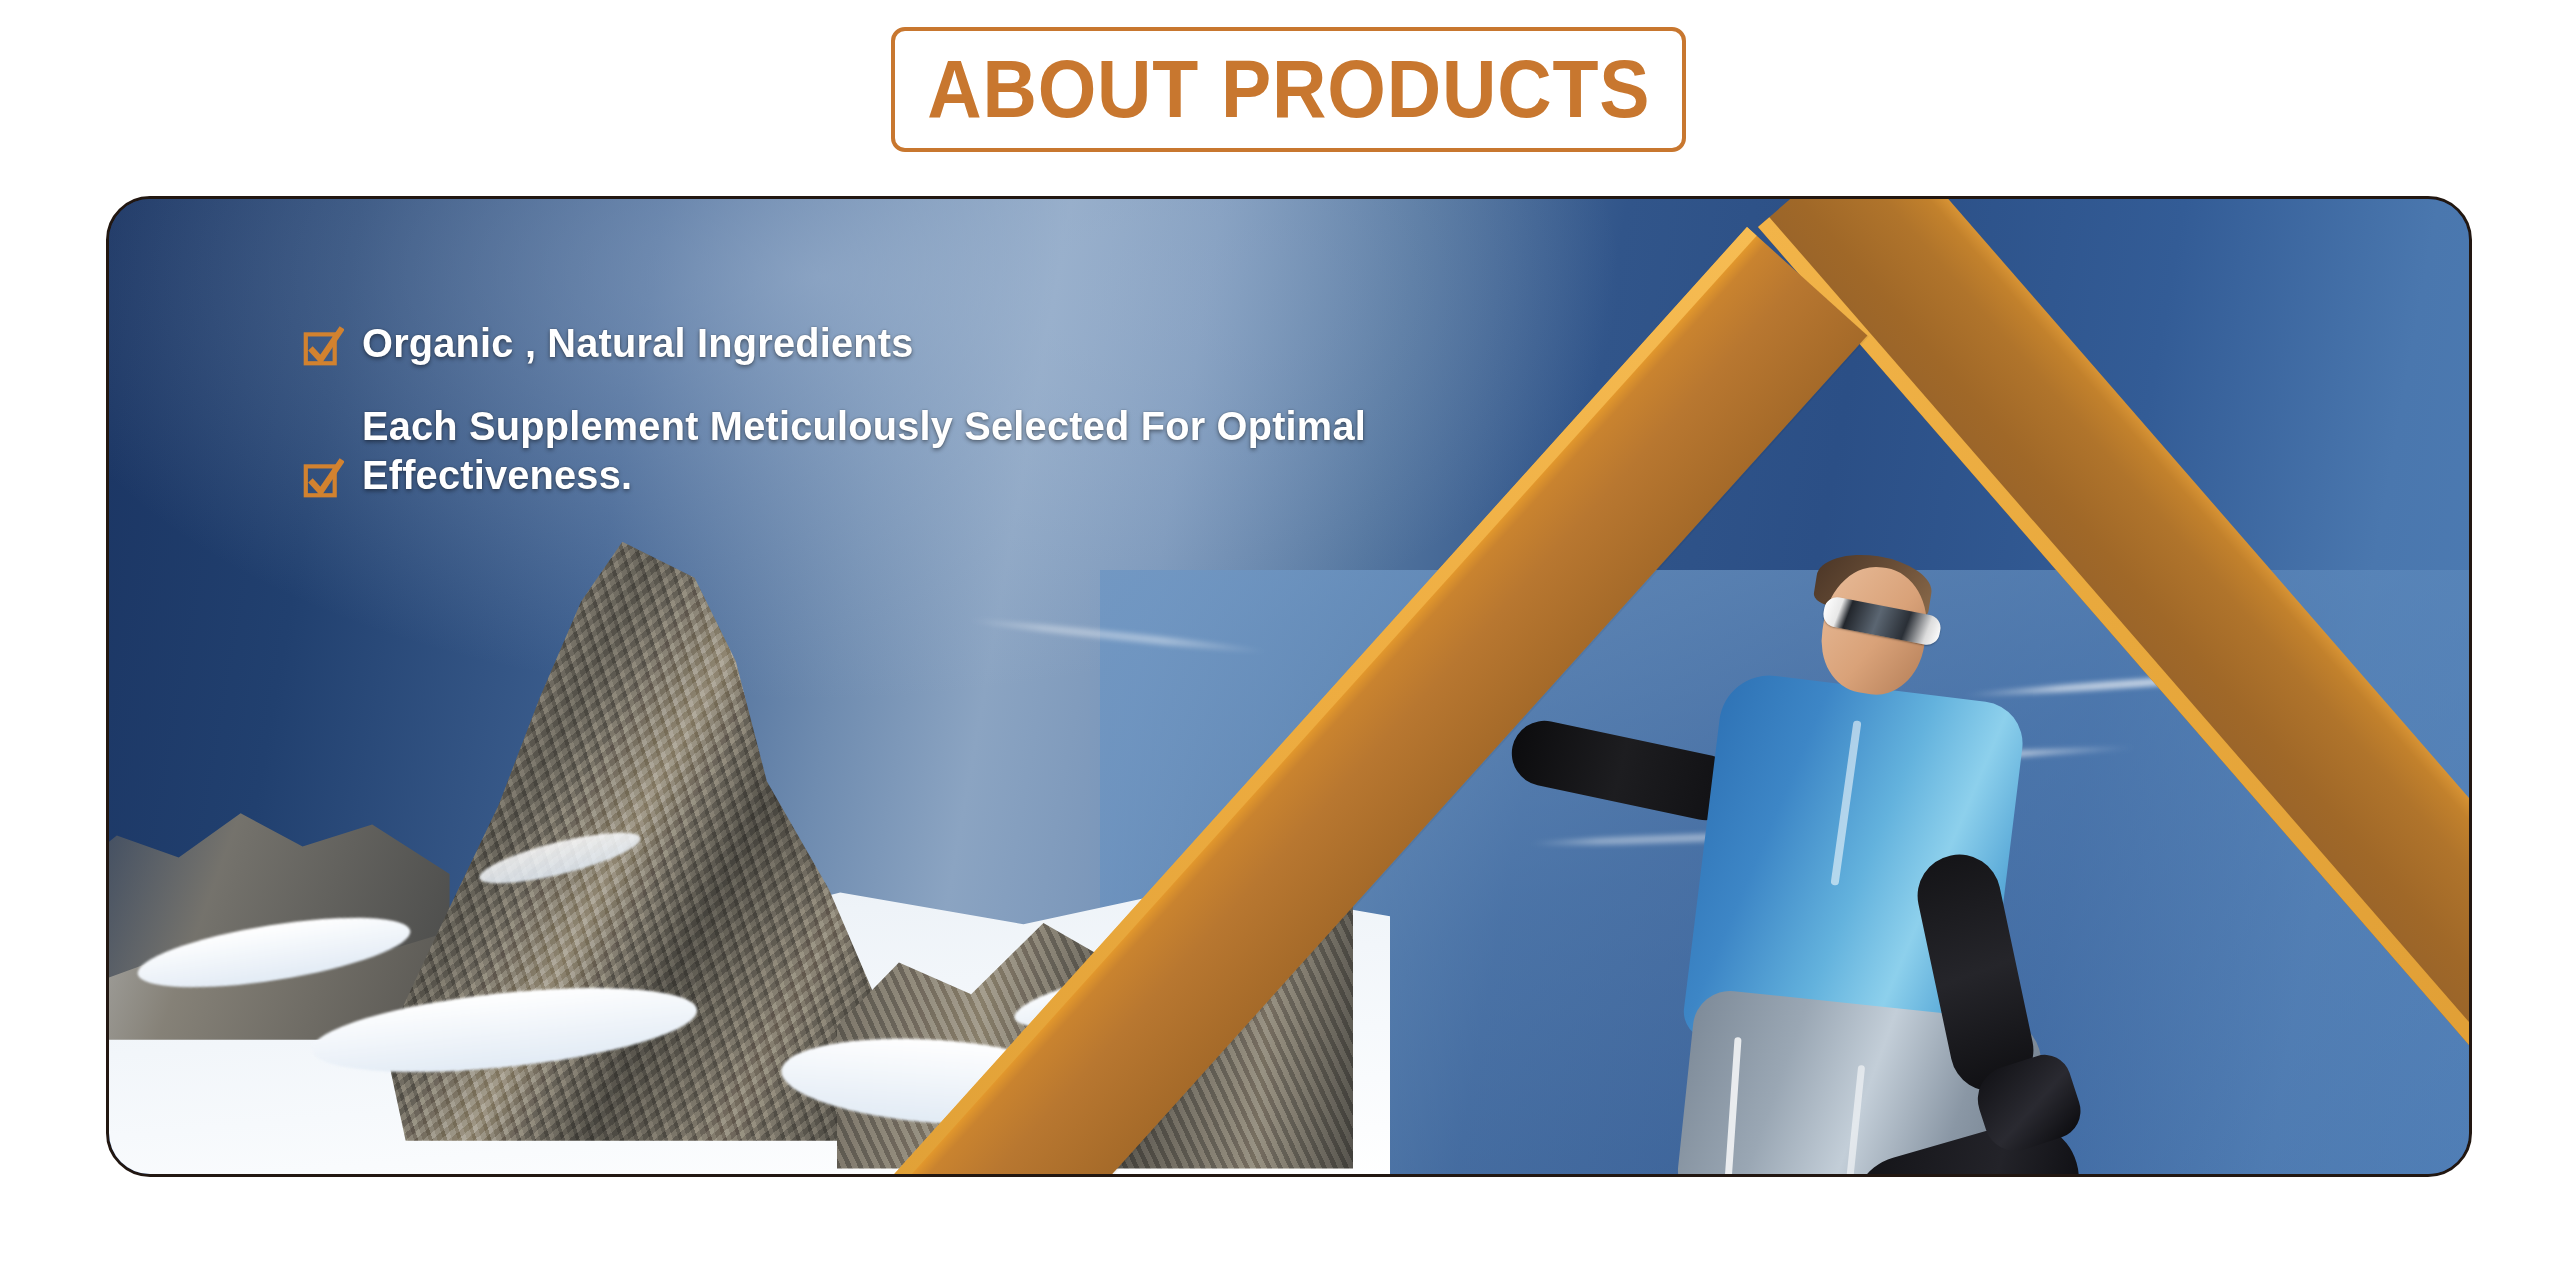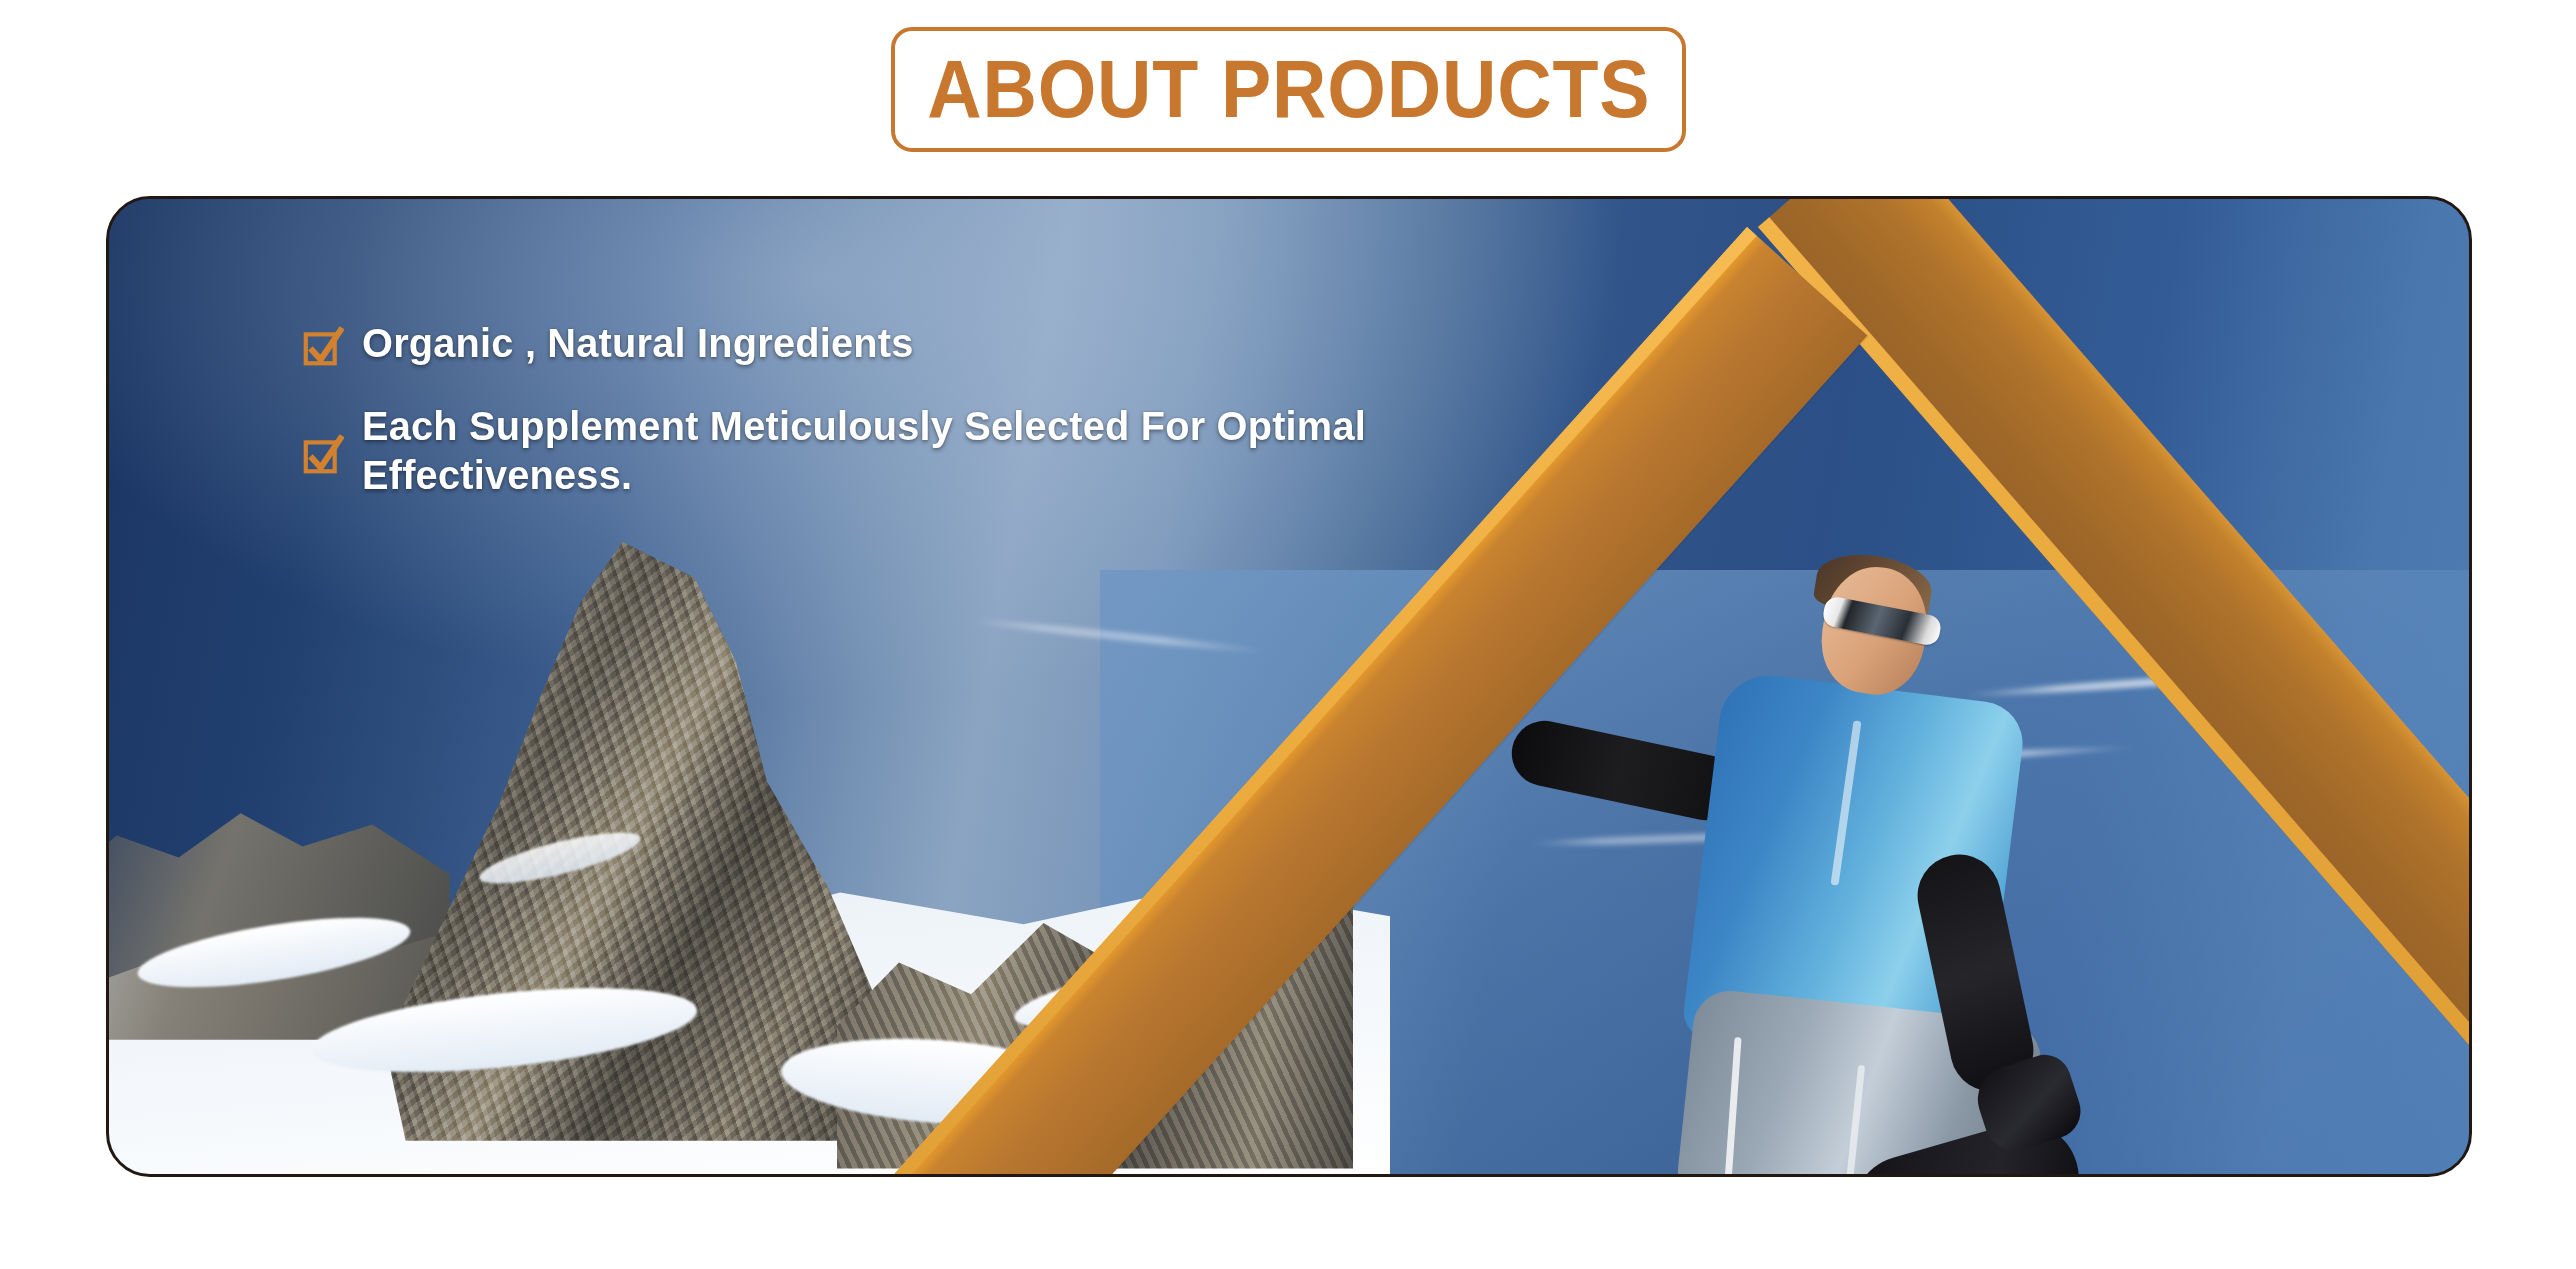--- a/index.html
+++ b/index.html
@@ -18,21 +18,21 @@
 
   
   .title-badge {
     position: absolute;
     left: 891px;
     top: 27px;
     width: 795px;
     height: 125px;
     box-sizing: border-box;
     border: 4.6px solid #c8772f;
-    border-radius: 21px;
+    border-radius: 14px;
     background: #ffffff;
     display: flex;
     align-items: center;
     justify-content: center;
   }
   .title-text {
     color: #c8772f;
     font-family: "Liberation Sans Narrow", "Liberation Sans", sans-serif;
     font-weight: bold;
     font-size: 81px;
@@ -288,21 +288,21 @@
   
   .bullets {
     position: absolute;
     left: 194px;
     top: 120px;
     width: 1198px;
     z-index: 6;
   }
   .bullet {
     display: flex;
-    align-items: center;
+    align-items: flex-end;
     margin-bottom: 35px;
   }
   .bullet:last-child { margin-bottom: 0; }
   .check-icon {
     flex: 0 0 auto;
     width: 41px;
     height: 41px;
     margin-right: 18.4px;
     margin-top: 7.4px;
   }

